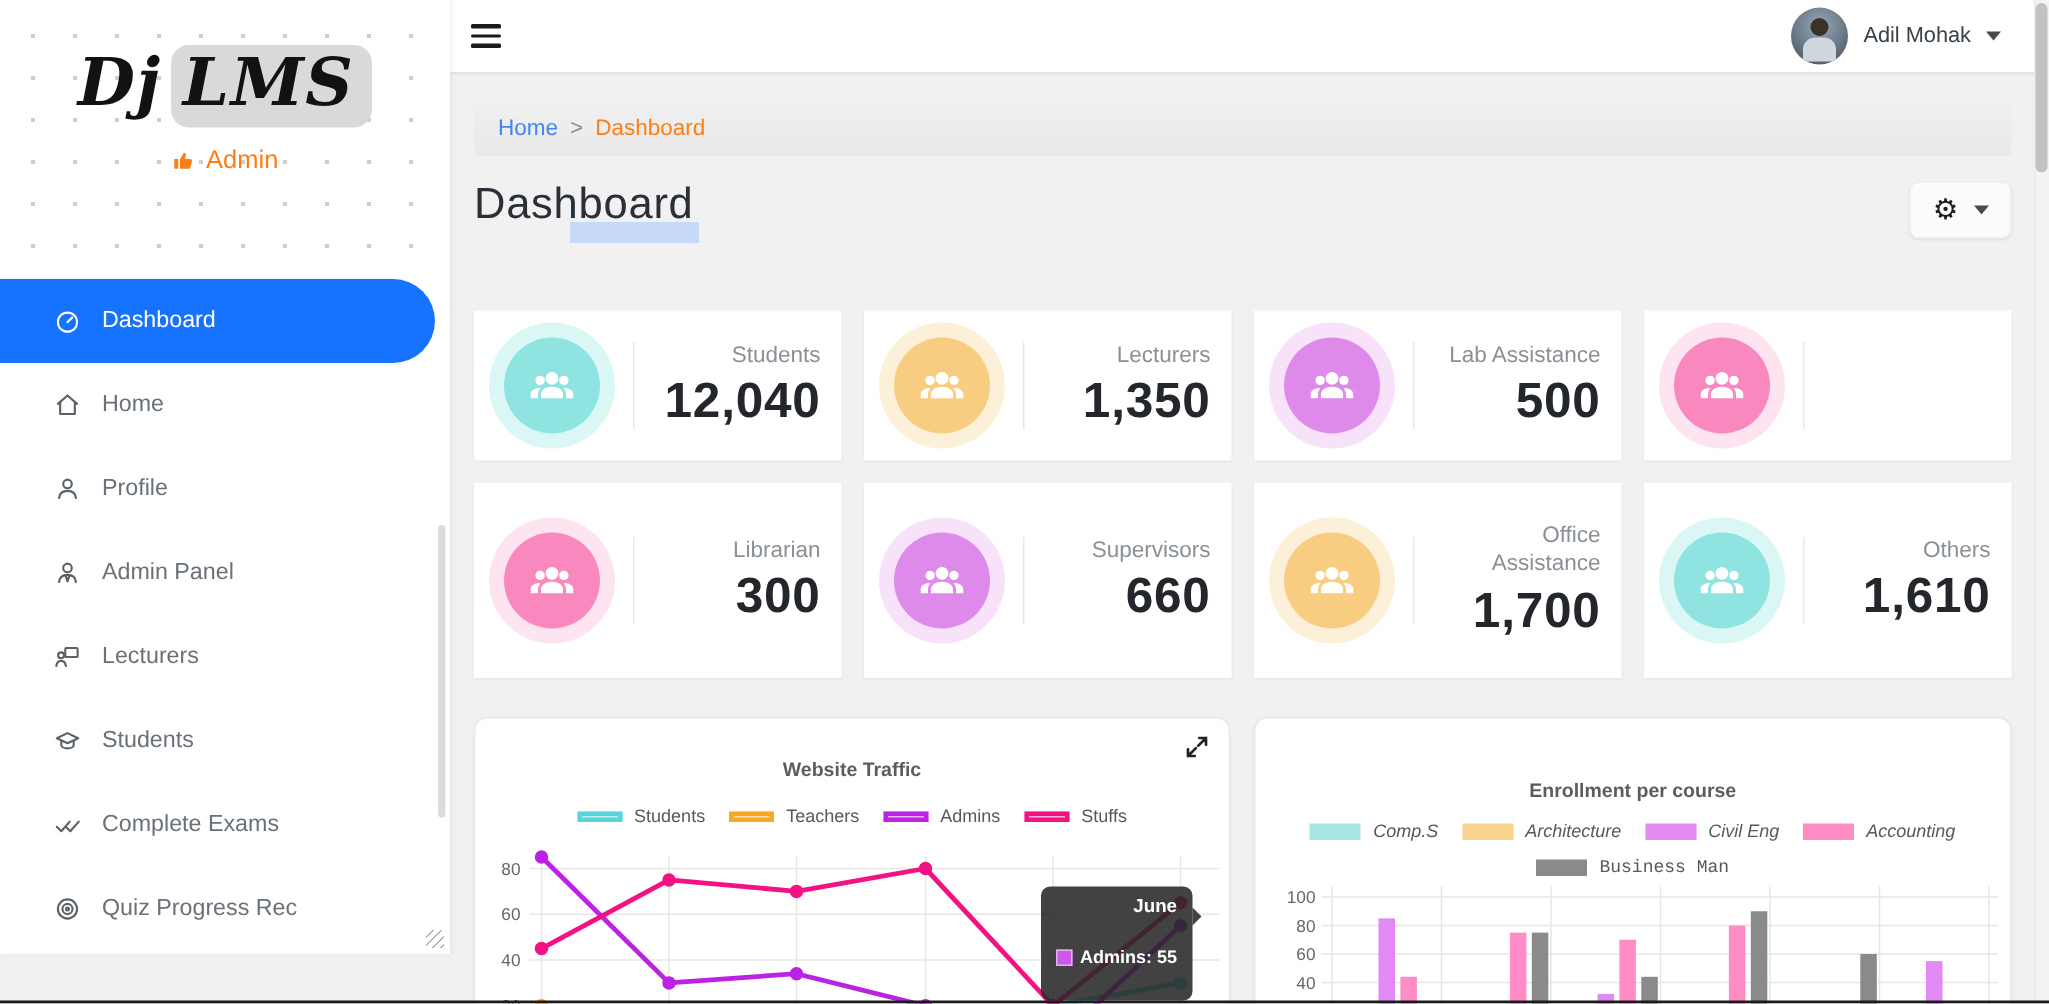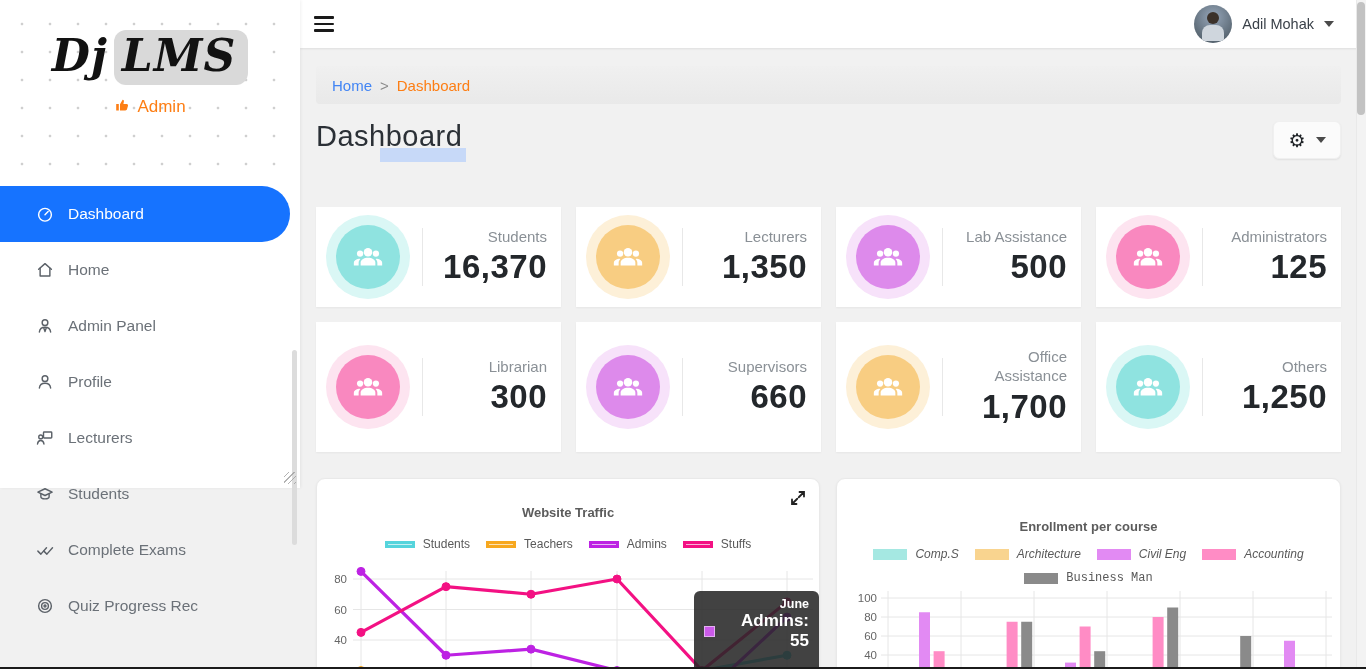--- a/index.html
+++ b/index.html
@@ -1,27 +1,27 @@
 <!DOCTYPE html>
 <html><head>
 <meta charset="utf-8">
 <style>
   * { margin:0; padding:0; box-sizing:border-box; }
   html,body { width:1366px; height:669px; overflow:hidden; }
   body { position:relative; background:#f1f1f1; font-family:"Liberation Sans", sans-serif; color:#333; }
 
   
-  #sidebar { position:absolute; left:0; top:0; width:300px; height:488px; background:#fff;
+  #sidebar { position:absolute; left:0; top:0; width:300px; height:636px; background:#fff;
              box-shadow:1px 0 3px rgba(0,0,0,.06); z-index:5; }
   .logo-area { height:182px; background-image:radial-gradient(#cfcfcf 1.5px, transparent 1.6px);
                background-size:28px 28px; background-position:8px 10px; text-align:center; padding-top:30px; }
   .logo { font-family:"DejaVu Serif", serif; font-style:italic; font-weight:bold; font-size:44px;
           color:#121212; letter-spacing:1px; }
   .logo .lms { background:#d9d9d9; border-radius:12px; padding:0 12px 4px 8px; margin-left:6px; }
-  .admin-row { margin-top:16px; color:#fd7e14; font-size:17px; display:flex; justify-content:center; gap:7px; }
+  .admin-row { margin-top:16px; color:#fd7e14; font-size:17px; display:flex; align-items:center; justify-content:center; gap:7px; }
   #menu { margin-top:4px; }
   .menu-item { position:relative; height:56px; display:flex; align-items:center; gap:14px;
                padding-left:36px; font-size:15.5px; color:#6b7178; cursor:pointer; }
   .menu-item.active { width:290px; background:#1673ff; border-radius:0 28px 28px 0; color:#fff; }
   .menu-item .mi-icon { width:18px; height:18px; display:inline-flex; }
   .sb-scroll-thumb { position:absolute; right:3px; top:350px; width:5px; height:195px; background:#dcdcdc; border-radius:3px; }
   .sb-resize-grip { position:absolute; right:4px; bottom:4px; width:12px; height:12px;
                     background:repeating-linear-gradient(135deg, transparent 0 3px, #9a9a9a 3px 4px); opacity:.75; }
 
   
@@ -88,21 +88,21 @@
   .legend-item { display:flex; align-items:center; gap:8px; }
   .legend-box { width:34px; height:11px; }
   .legend-box.bordered { border-style:solid; border-width:3px; width:30px; height:7px; }
   .chart-svg { position:absolute; left:0; top:0; }
   .expand-icon { position:absolute; right:12px; top:10px; width:18px; height:18px; cursor:pointer; }
 
   
   .chart-tooltip { position:absolute; left:377px; top:112px; background:rgba(38,38,38,.87); border-radius:6px;
                    padding:6px 10px 22px; color:#fff; z-index:3;text-align:right; }
   .tt-title { font-size:12.5px; font-weight:bold; }
-  .tt-row { display:flex; align-items:center; gap:5px; margin-top:0; font-size:17px; font-weight:bold; }
+  .tt-row { display:flex; align-items:center; gap:5px; margin-top:20px; font-size:12px; font-weight:bold; }
   .tt-swatch { width:11px; height:11px; background:#cb5aea; border:1.5px solid #e4aef3; }
   .tt-caret { position:absolute; right:-6px; top:14px; width:0; height:0; border-top:6px solid transparent;
               border-bottom:6px solid transparent; border-left:6px solid rgba(38,38,38,.87); }
 
   
   #vscrollbar { position:absolute; right:0; top:0; width:10px; height:669px; background:#f3f3f3; border-left:1px solid #e9e9e9; z-index:20; }
   #vthumb { position:absolute; right:1px; top:2px; width:8px; height:113px; background:#c2c2c2; border-radius:4px; }
   #bottom-edge { position:absolute; left:0; bottom:0; width:1366px; height:2px; background:#1b1b1b; z-index:30; }
 </style>
 </head>
@@ -137,33 +137,33 @@
             <path d="M5.5 9.5V20h13V9.5"></path>
           </svg>
         </span>
         <span>Home</span>
       </div>
       <div class="menu-item">
         <span class="mi-icon">
           <svg viewBox="0 0 24 24" width="18" height="18" fill="none" stroke="#5b6168" stroke-width="1.9" stroke-linecap="round" stroke-linejoin="round">
             <circle cx="12" cy="7.5" r="3.8"></circle>
             <path d="M4.5 20c.5-4.2 3.6-6.3 7.5-6.3s7 2.1 7.5 6.3"></path>
-            <path d="M10.4 14.6l1.6 4.8 1.6-4.8"></path>
-          </svg>
-        </span>
-        <span>Admin Panel</span>
+          </svg>
+        </span>
+        <span>Profile</span>
       </div>
       <div class="menu-item">
         <span class="mi-icon">
           <svg viewBox="0 0 24 24" width="18" height="18" fill="none" stroke="#5b6168" stroke-width="1.9" stroke-linecap="round" stroke-linejoin="round">
             <circle cx="12" cy="7.5" r="3.8"></circle>
             <path d="M4.5 20c.5-4.2 3.6-6.3 7.5-6.3s7 2.1 7.5 6.3"></path>
-          </svg>
-        </span>
-        <span>Profile</span>
+            <path d="M10.4 14.6l1.6 4.8 1.6-4.8"></path>
+          </svg>
+        </span>
+        <span>Admin Panel</span>
       </div>
       <div class="menu-item">
         <span class="mi-icon">
           <svg viewBox="0 0 24 24" width="18" height="18" fill="none" stroke="#5b6168" stroke-width="1.9" stroke-linecap="round" stroke-linejoin="round">
             <rect x="10" y="4" width="11" height="8" rx="1"></rect>
             <circle cx="6.3" cy="10.5" r="2.6"></circle>
             <path d="M2 20c.4-3 2.2-4.6 4.3-4.6S10.2 17 10.6 20"></path>
           </svg>
         </span>
         <span>Lecturers</span>
@@ -241,21 +241,21 @@
                 <circle cx="17.6" cy="9.6" r="2.2"></circle>
                 <path d="M12 12.6c-2.9 0-5.2 1.5-5.2 3.4V18h10.4v-2c0-1.9-2.3-3.4-5.2-3.4z"></path>
                 <path d="M5.6 13.2C3.5 13.5 2 14.6 2 16v2h3.4v-1.9c0-1 .4-1.9 1.2-2.7-.3-.1-.7-.2-1-.2z"></path>
                 <path d="M18.4 13.2c2.1.3 3.6 1.4 3.6 2.8v2h-3.4v-1.9c0-1-.4-1.9-1.2-2.7.3-.1.7-.2 1-.2z"></path>
               </svg>
             </div>
           </div>
           <div class="stat-divider"></div>
           <div class="stat-text">
             <div class="stat-label">Students</div>
-            <div class="stat-value">16,370</div>
+            <div class="stat-value">12,040</div>
           </div>
         </div><div class="stat-card">
           <div class="stat-halo" style="background:#fdf0d8">
             <div class="stat-circle" style="background:#f8cd82">
               <svg viewBox="0 0 24 24" width="34" height="34" fill="#fff">
                 <circle cx="12" cy="8.6" r="3"></circle>
                 <circle cx="6.4" cy="9.6" r="2.2"></circle>
                 <circle cx="17.6" cy="9.6" r="2.2"></circle>
                 <path d="M12 12.6c-2.9 0-5.2 1.5-5.2 3.4V18h10.4v-2c0-1.9-2.3-3.4-5.2-3.4z"></path>
                 <path d="M5.6 13.2C3.5 13.5 2 14.6 2 16v2h3.4v-1.9c0-1 .4-1.9 1.2-2.7-.3-.1-.7-.2-1-.2z"></path>
@@ -293,24 +293,20 @@
                 <circle cx="12" cy="8.6" r="3"></circle>
                 <circle cx="6.4" cy="9.6" r="2.2"></circle>
                 <circle cx="17.6" cy="9.6" r="2.2"></circle>
                 <path d="M12 12.6c-2.9 0-5.2 1.5-5.2 3.4V18h10.4v-2c0-1.9-2.3-3.4-5.2-3.4z"></path>
                 <path d="M5.6 13.2C3.5 13.5 2 14.6 2 16v2h3.4v-1.9c0-1 .4-1.9 1.2-2.7-.3-.1-.7-.2-1-.2z"></path>
                 <path d="M18.4 13.2c2.1.3 3.6 1.4 3.6 2.8v2h-3.4v-1.9c0-1-.4-1.9-1.2-2.7.3-.1.7-.2 1-.2z"></path>
               </svg>
             </div>
           </div>
           <div class="stat-divider"></div>
-          <div class="stat-text">
-            <div class="stat-label">Administrators</div>
-            <div class="stat-value">125</div>
-          </div>
         </div></div>
       <div class="row row2"><div class="stat-card">
           <div class="stat-halo" style="background:#fde4f0">
             <div class="stat-circle" style="background:#f988bf">
               <svg viewBox="0 0 24 24" width="34" height="34" fill="#fff">
                 <circle cx="12" cy="8.6" r="3"></circle>
                 <circle cx="6.4" cy="9.6" r="2.2"></circle>
                 <circle cx="17.6" cy="9.6" r="2.2"></circle>
                 <path d="M12 12.6c-2.9 0-5.2 1.5-5.2 3.4V18h10.4v-2c0-1.9-2.3-3.4-5.2-3.4z"></path>
                 <path d="M5.6 13.2C3.5 13.5 2 14.6 2 16v2h3.4v-1.9c0-1 .4-1.9 1.2-2.7-.3-.1-.7-.2-1-.2z"></path>
@@ -368,21 +364,21 @@
                 <circle cx="17.6" cy="9.6" r="2.2"></circle>
                 <path d="M12 12.6c-2.9 0-5.2 1.5-5.2 3.4V18h10.4v-2c0-1.9-2.3-3.4-5.2-3.4z"></path>
                 <path d="M5.6 13.2C3.5 13.5 2 14.6 2 16v2h3.4v-1.9c0-1 .4-1.9 1.2-2.7-.3-.1-.7-.2-1-.2z"></path>
                 <path d="M18.4 13.2c2.1.3 3.6 1.4 3.6 2.8v2h-3.4v-1.9c0-1-.4-1.9-1.2-2.7.3-.1.7-.2 1-.2z"></path>
               </svg>
             </div>
           </div>
           <div class="stat-divider"></div>
           <div class="stat-text">
             <div class="stat-label">Others</div>
-            <div class="stat-value">1,250</div>
+            <div class="stat-value">1,610</div>
           </div>
         </div></div>
     </div>
 
   <div class="chart-card" id="line-card">
     <div class="expand-icon">
       <svg width="18" height="18" viewBox="0 0 24 24" fill="none" stroke="#222" stroke-width="2.4" stroke-linecap="round">
           <path d="M14 4h6v6M20 4l-7 7M10 20H4v-6M4 20l7-7"></path>
         </svg>
     </div>

